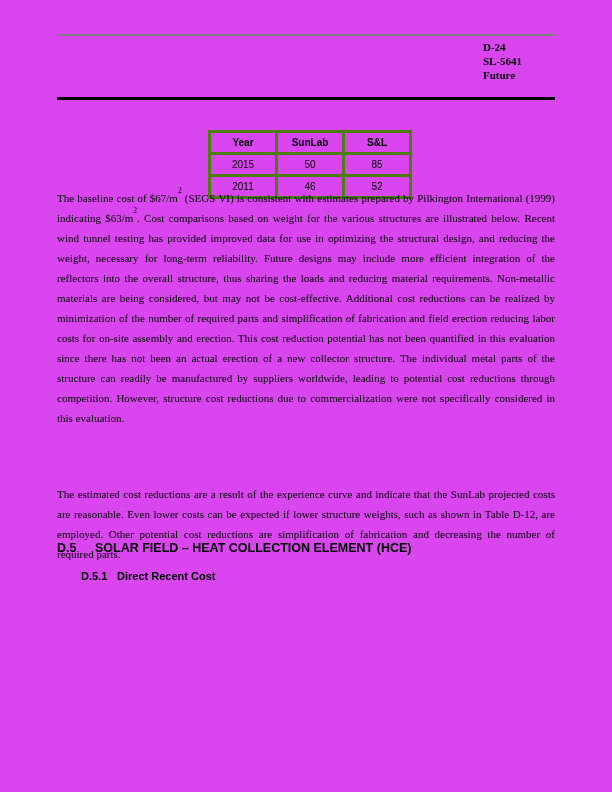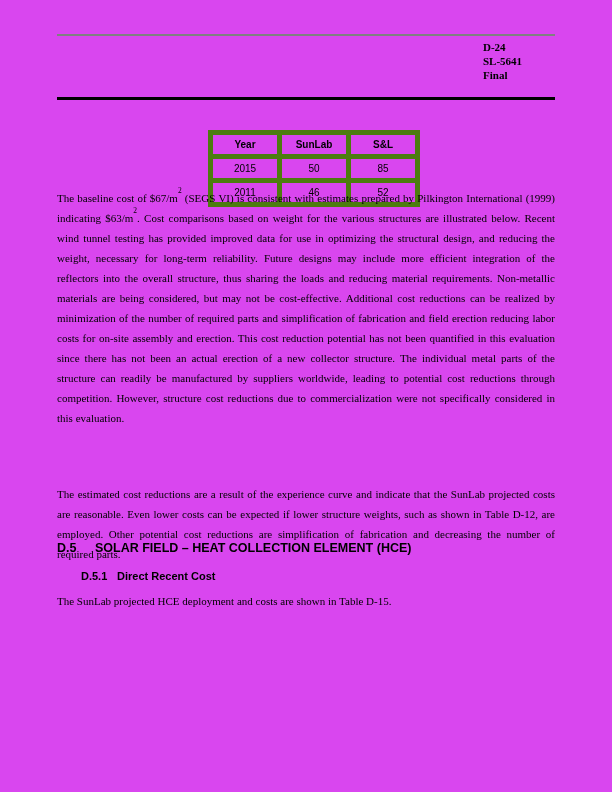--- a/index.html
+++ b/index.html
@@ -33,21 +33,21 @@
 
   table.cost-table {
     position: absolute;
     left: 208px;
     top: 130px;
     border-collapse: collapse;
     font-family: "Liberation Sans", sans-serif;
     font-size: 10px;
   }
   table.cost-table th, table.cost-table td {
-    border: 5px solid #4d7c0f;
+    border: 3px solid #4d7c0f;
     width: 64px;
     height: 19px;
     text-align: center;
     vertical-align: middle;
     padding: 0;
   }
   table.cost-table th { font-weight: bold; }
 
   .body-par {
     position: absolute;
@@ -85,21 +85,21 @@
 </head>
 <body>
 
 <div class="page">
 
   <div class="rule rule-top"></div>
 
   <div class="header-block">
     <div>D-24</div>
     <div>SL-5641</div>
-    <div>Final</div>
+    <div>Future</div>
   </div>
 
   <div class="rule rule-header"></div>
 
   <table class="cost-table">
     <thead>
       <tr>
         <th>Year</th>
         <th>SunLab</th>
         <th>S&amp;L</th>
@@ -120,15 +120,14 @@
   </table>
 
   <p class="body-par p1"><span>The baseline cost of $67/m</span><sup class="sq">2</sup><span> (SEGS VI) is consistent with estimates prepared by Pilkington International (1999) indicating $63/m</span><sup class="sq">2</sup><span>. Cost comparisons based on weight for the various structures are illustrated below. Recent wind tunnel testing has provided improved data for use in optimizing the structural design, and reducing the weight, necessary for long-term reliability. Future designs may include more efficient integration of the reflectors into the overall structure, thus sharing the loads and reducing material requirements. Non-metallic materials are being considered, but may not be cost-effective. Additional cost reductions can be realized by minimization of the number of required parts and simplification of fabrication and field erection reducing labor costs for on-site assembly and erection. This cost reduction potential has not been quantified in this evaluation since there has not been an actual erection of a new collector structure. The individual metal parts of the structure can readily be manufactured by suppliers worldwide, leading to potential cost reductions through competition. However, structure cost reductions due to commercialization were not specifically considered in this evaluation.</span></p>
 
   <p class="body-par p2">The estimated cost reductions are a result of the experience curve and indicate that the SunLab projected costs are reasonable. Even lower costs can be expected if lower structure weights, such as shown in Table D-12, are employed. Other potential cost reductions are simplification of fabrication and decreasing the number of required parts.</p>
 
   <h2 class="heading h-d5"><span class="hnum-d5">D.5</span><span>SOLAR FIELD – HEAT COLLECTION ELEMENT (HCE)</span></h2>
 
   <h3 class="heading h-d51"><span class="hnum-d51">D.5.1</span><span>Direct Recent Cost</span></h3>
 
-  <p class="body-par p3">The SunLab projected HCE deployment and costs are shown in Table D-15.</p>
 
 </div>
 
 </body></html>

